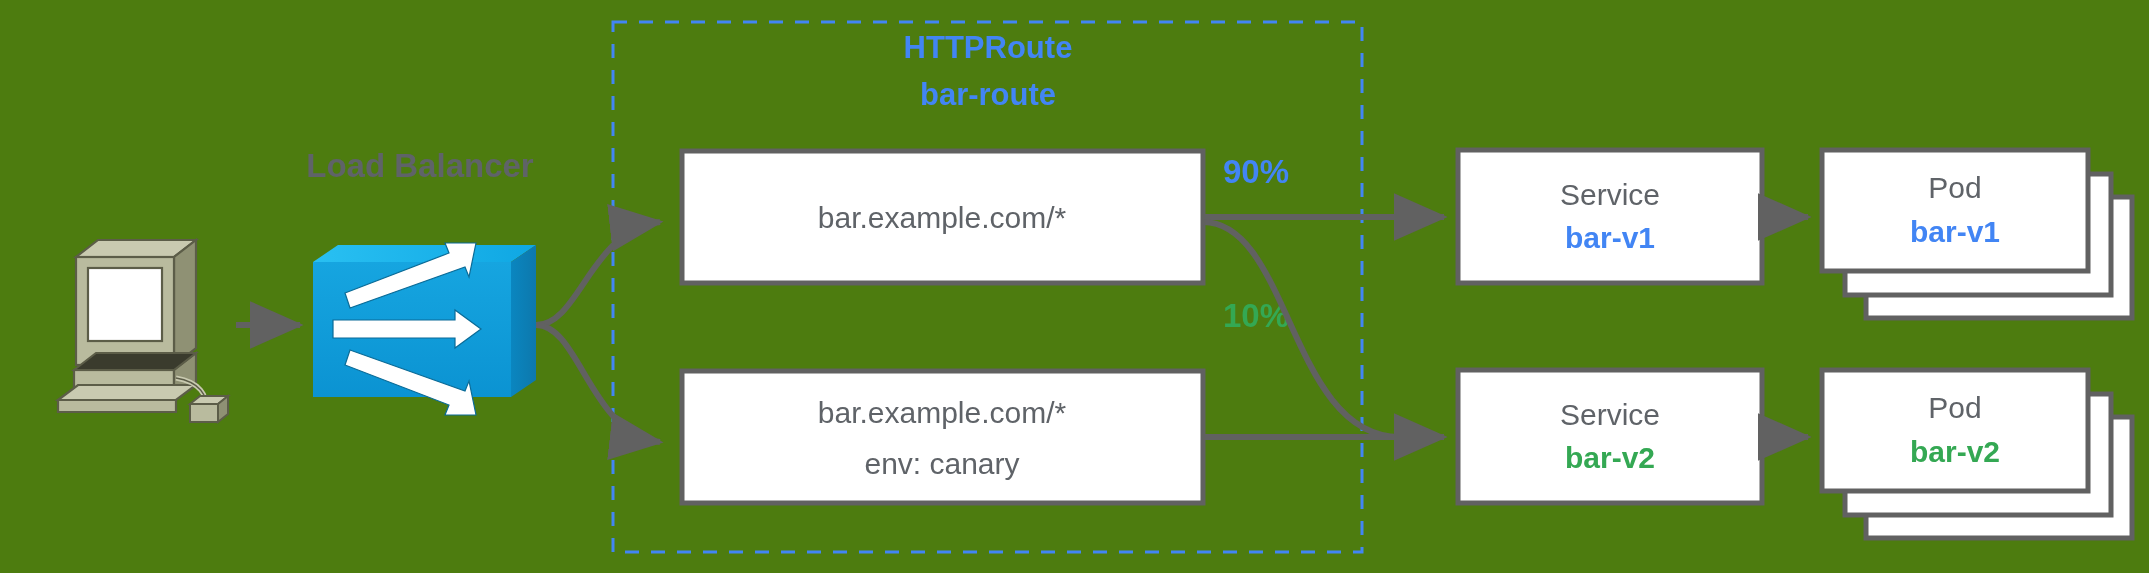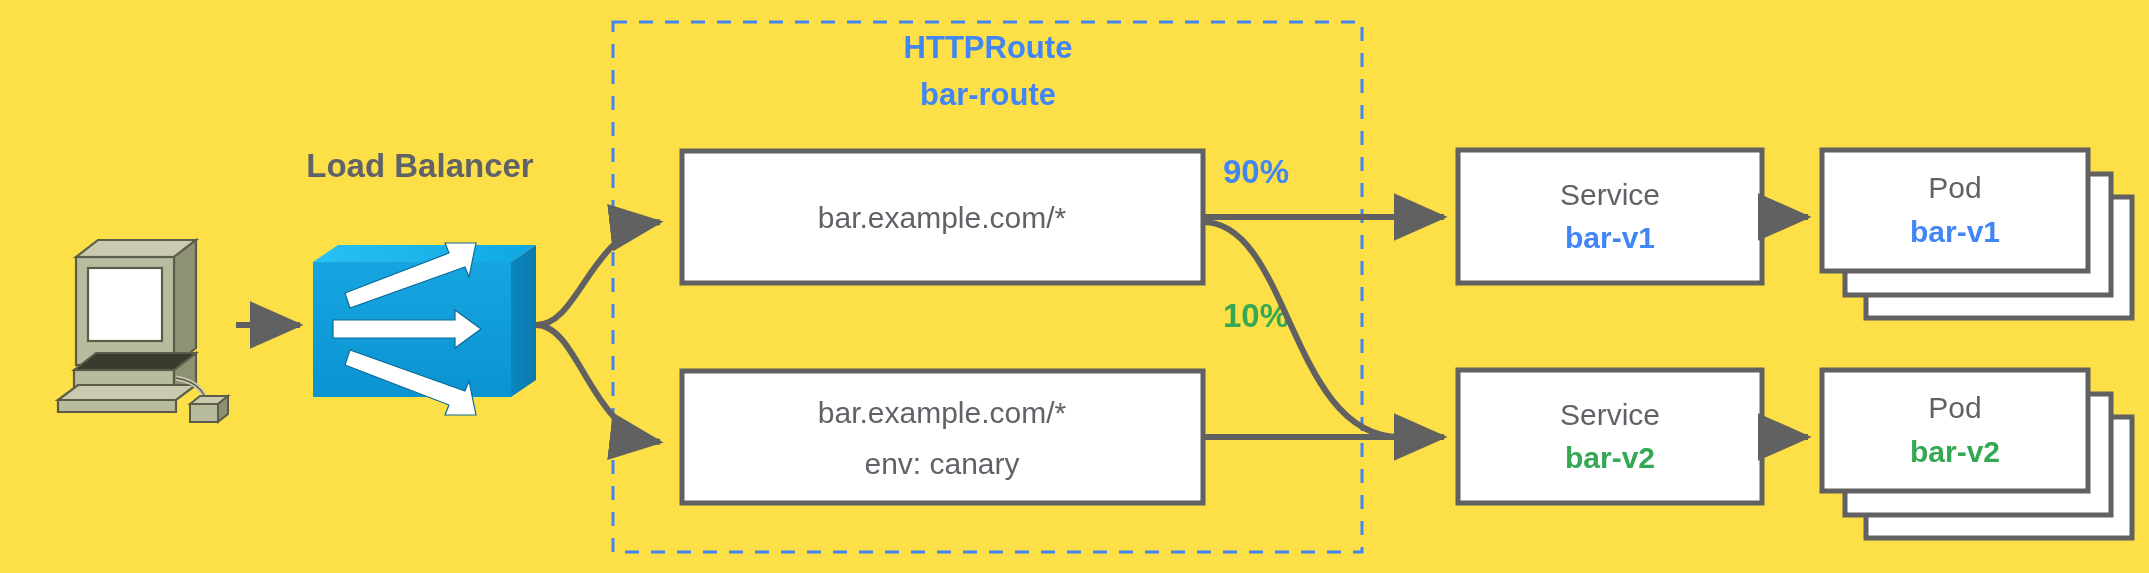--- a/index.html
+++ b/index.html
@@ -7,21 +7,21 @@
     padding: 0;
     background: #ffffff;
   }
   body {
     font-family: "Liberation Sans", sans-serif;
   }
   #canvas {
     position: relative;
     width: 2149px;
     height: 573px;
-    background: #fde047;
+    background: #4d7c0f;
     overflow: hidden;
   }
   #canvas svg {
     position: absolute;
     top: 0;
     left: 0;
     width: 2149px;
     height: 573px;
   }
   .box-stroke {

